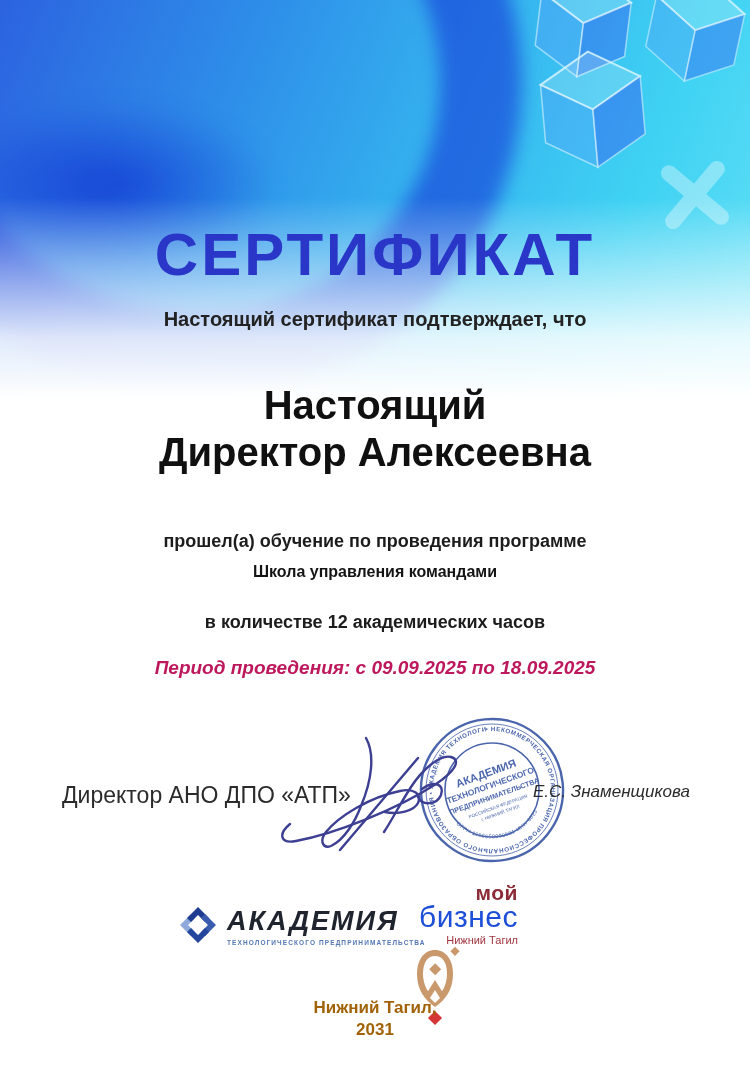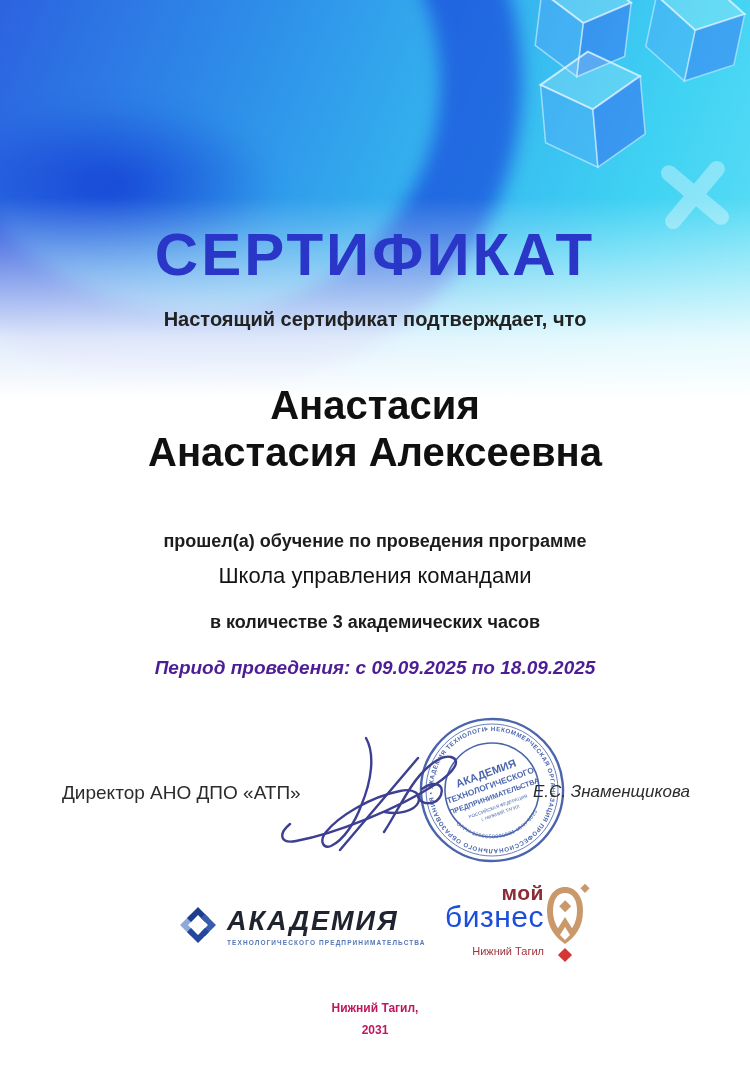--- a/index.html
+++ b/index.html
@@ -39,47 +39,47 @@
   
   .cline{position:absolute;left:0;right:0;text-align:center;font-weight:bold;}
   .title{
     top:220px;
     font-size:60px;font-weight:700;letter-spacing:3px;
     color:#2936c8;
   }
   .subtitle{top:308px;font-size:20px;color:#222;}
   .recipient{top:382px;font-size:40px;line-height:47px;color:#101010;}
   .completion{top:531px;font-size:18px;color:#1c1c1c;}
-  .program{top:563px;font-size:22px;font-weight:400;color:#141414;}
+  .program{top:563px;font-size:16px;font-weight:700;color:#141414;}
   .hours{top:612px;font-size:18px;color:#1c1c1c;}
-  .period{top:657px;font-size:19px;font-style:italic;color:#4c1d95;}
+  .period{top:657px;font-size:19px;font-style:italic;color:#be185d;}
   
   .sig-row{position:absolute;left:0;top:700px;width:750px;height:175px;}
-  .director-label{position:absolute;left:62px;top:82px;font-size:19px;color:#2b2b2b;}
+  .director-label{position:absolute;left:62px;top:82px;font-size:23px;color:#2b2b2b;}
   .director-name{position:absolute;left:533px;top:82px;font-size:17px;color:#2b2b2b;font-style:italic;}
   .signature-svg{position:absolute;left:272px;top:26px;}
   .stamp-svg{position:absolute;left:418px;top:16px;transform:rotate(-6deg);opacity:.92;}
   
   .logos{position:absolute;left:0;top:875px;width:750px;height:100px;}
   .academy{position:absolute;left:178px;top:30px;display:flex;align-items:flex-start;gap:9px;}
   .academy .wordmark{display:flex;flex-direction:column;margin-top:3px;}
   .academy .word{
     font-size:27px;font-weight:700;font-style:italic;
     letter-spacing:2px;color:#20242e;line-height:27px;
   }
   .academy .tagline{
     margin-top:4px;font-size:6.5px;letter-spacing:1.1px;color:#5577b5;font-weight:700;
   }
-  .mybiz{position:absolute;left:440px;top:8px;display:flex;align-items:flex-start;}
+  .mybiz{position:absolute;left:414px;top:8px;display:flex;align-items:flex-start;flex-direction:column;}
   .mybiz .text{display:flex;flex-direction:column;align-items:flex-end;width:104px;}
   .mybiz .l1{font-size:21px;font-weight:800;color:#8c2c38;line-height:19px;letter-spacing:.5px;}
   .mybiz .l2{font-size:30px;font-weight:400;color:#1d4ed8;line-height:29px;letter-spacing:.5px;}
-  .mybiz .l3{font-size:11px;color:#a1353f;margin-top:14px;}
+  .mybiz .l3{font-size:11px;color:#a1353f;margin-top:3px;}
   
-  .footer{top:997px;font-size:12px;line-height:22px;color:#be185d;}
+  .footer{top:997px;font-size:17px;line-height:22px;color:#a16207;}
 </style>
 </head>
 <body>
 
 <div class="page">
 
   <div class="hero">
     <div class="ring"></div>
     <div class="blob"></div>
     <svg class="cubes" width="750" height="412" viewBox="0 0 750 412">
@@ -103,27 +103,27 @@
         <rect x="-8" y="-42" width="16" height="84" rx="8" fill="#ffffff"></rect>
       </g>
     </svg>
     <div class="fade"></div>
   </div>
 
   <div class="cline title">СЕРТИФИКАТ</div>
   <div class="cline subtitle">Настоящий сертификат подтверждает, что</div>
 
   <div class="cline recipient">
-    <div>Анастасия</div>
-    <div>Анастасия Алексеевна</div>
+    <div>Настоящий</div>
+    <div>Директор Алексеевна</div>
   </div>
 
   <div class="cline completion">прошел(а) обучение по проведения программе</div>
   <div class="cline program">Школа управления командами</div>
-  <div class="cline hours">в количестве 3 академических часов</div>
+  <div class="cline hours">в количестве 12 академических часов</div>
   <div class="cline period">Период проведения: с 09.09.2025 по 18.09.2025</div>
 
   <div class="sig-row">
     <div class="director-label">Директор АНО ДПО «АТП»</div>
 
     <svg class="stamp-svg" width="148" height="148" viewBox="0 0 148 148">
       <defs>
         <path id="ringPath" d="M74,15 a59,59 0 1,1 -0.01,0" fill="none"></path>
         <path id="innerArc" d="M30,98 a52,52 0 0,0 88,0" fill="none"></path>
       </defs>

